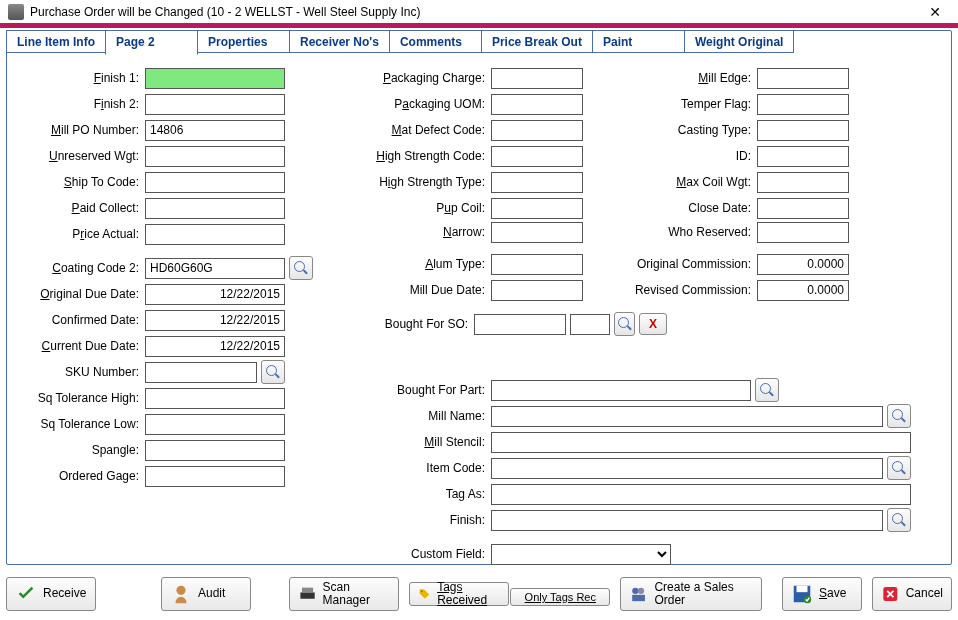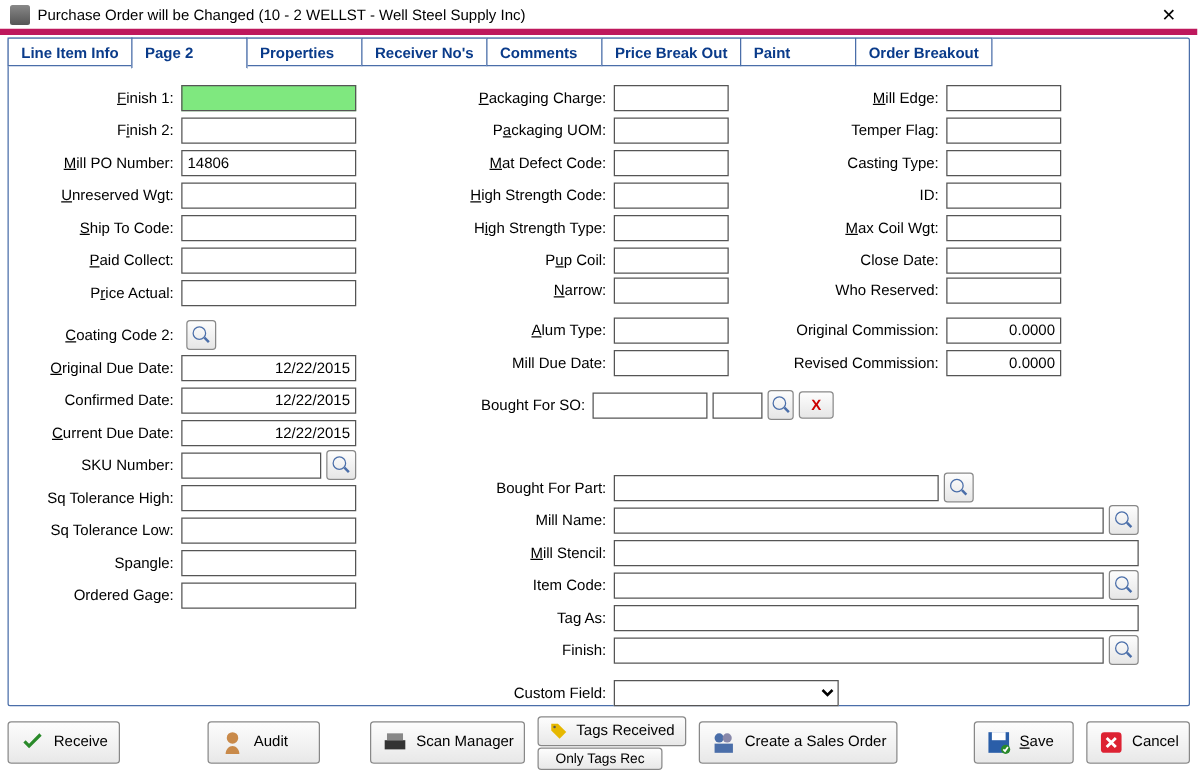--- a/index.html
+++ b/index.html
@@ -155,21 +155,21 @@
     border-radius: 3px;
     display:flex; align-items:center;
     padding: 0 8px;
     gap:6px;
     cursor:pointer;
     font-size:12px;
   }
   .bbtn.small { min-width: 100px; }
   .bbtn .txt { line-height:1.1; }
   .spacer { flex:1; }
-  .grp { display:flex; flex-direction:column; align-items:flex-start; gap:1px; }
+  .grp { display:flex; flex-direction:row; align-items:flex-end; gap:1px;text-decoration:underline; }
   .subbtn {
     height:18px; min-width:100px;
     border:1px solid #888; background:linear-gradient(#fdfdfd,#e8e8e8);
     border-radius:3px; font-size:11px;
     display:flex;align-items:center;justify-content:center;cursor:pointer;
   }
   .ico { width:22px;height:22px;display:inline-block; }
   .col2 .row.so .fld { width: 92px; }
 </style>
 </head>
@@ -183,21 +183,21 @@
 
 <div class="frame">
   <div class="tabs">
     <div class="tab">Line Item Info</div>
     <div class="tab active">Page 2</div>
     <div class="tab">Properties</div>
     <div class="tab">Receiver No's</div>
     <div class="tab">Comments</div>
     <div class="tab">Price Break Out</div>
     <div class="tab">Paint</div>
-    <div class="tab">Order Breakout</div>
+    <div class="tab">Weight Original</div>
   </div>
 
   <div class="content">
 
     <div class="col col1">
       <div class="row">
           <span class="lbl"><u>F</u>inish 1:</span>
           <input class="fld highlight" value="" style="">
         </div>
       <div class="row">
@@ -220,20 +220,21 @@
           <span class="lbl"><u>P</u>aid Collect:</span>
           <input class="fld" value="" style="">
         </div>
       <div class="row">
           <span class="lbl">P<u>r</u>ice Actual:</span>
           <input class="fld" value="" style="">
         </div>
       <div class="row" style="height:8px"></div>
       <div class="row">
           <span class="lbl"><u>C</u>oating Code 2:</span>
+          <input class="fld" value="HD60G60G" style="">
           <span class="iconbtn">
             <span class="magnify"></span>
           </span>
         </div>
       <div class="row">
           <span class="lbl"><u>O</u>riginal Due Date:</span>
           <input class="fld ra" value="12/22/2015" style="">
         </div>
       <div class="row">
           <span class="lbl">Confirmed Date:</span>

